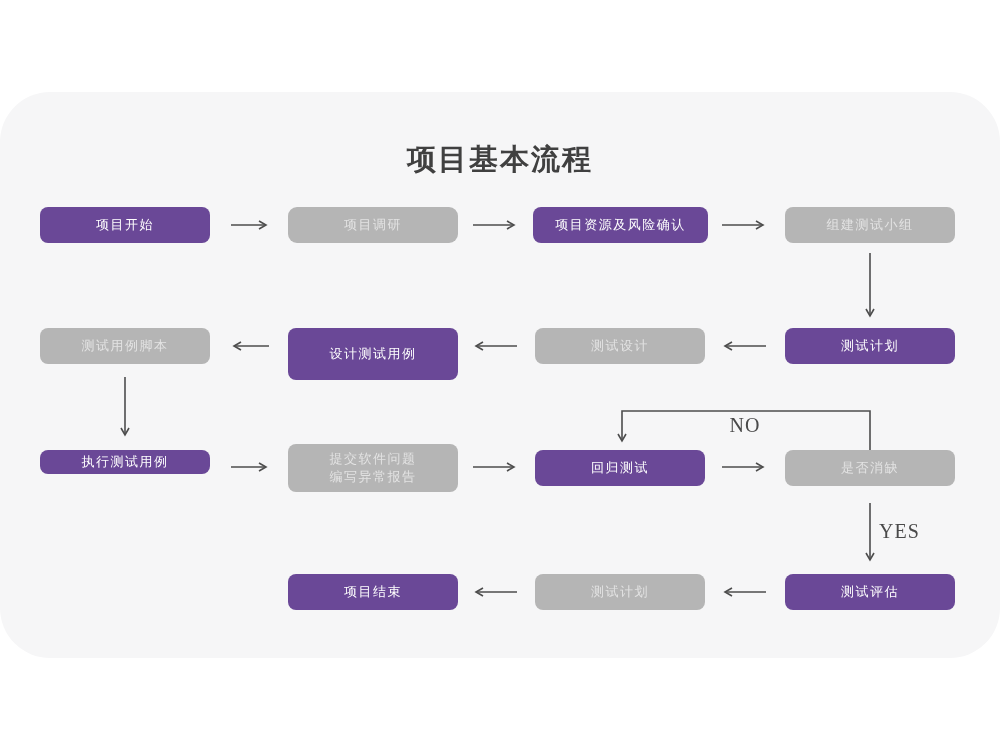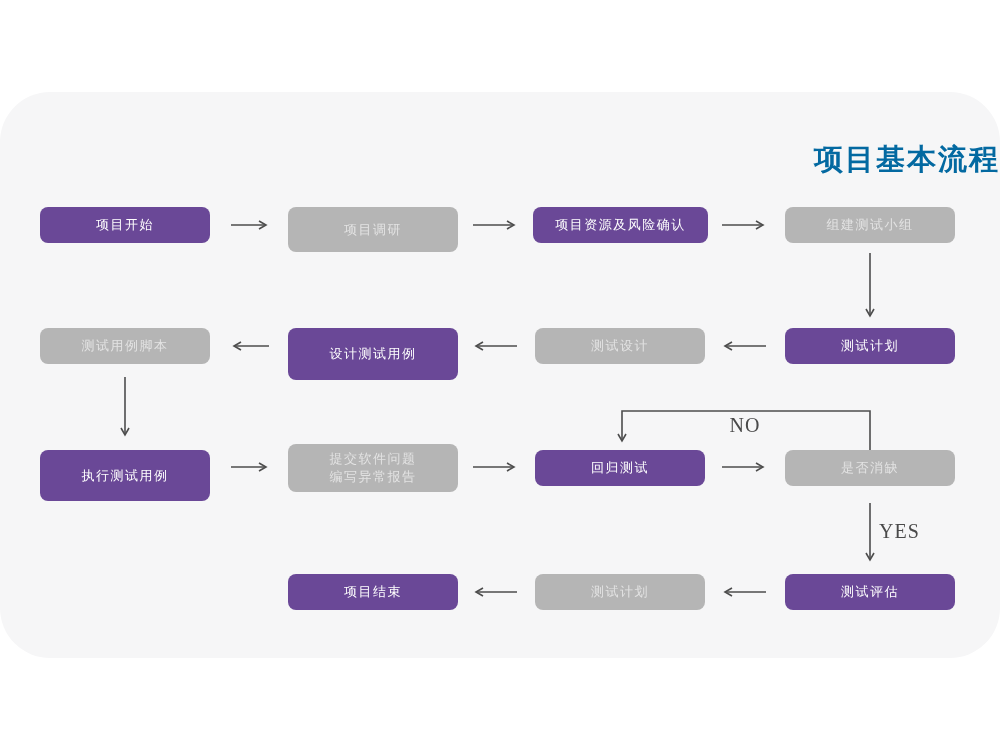--- a/index.html
+++ b/index.html
@@ -8,22 +8,22 @@
     font-family: "Liberation Sans", "DejaVu Sans", sans-serif;
     width: 1000px; height: 750px; position: relative; overflow: hidden;
   }
   .stage { position: absolute; left: 0; top: 0; width: 1000px; height: 750px; }
   .panel {
     position: absolute; left: 0; top: 92px; width: 1000px; height: 566px;
     background: var(--panel, #F6F6F7); border-radius: 50px;
   }
   .title {
     position: absolute; left: 0; top: 140px; width: 1000px;
-    text-align: right; font-size: 29px; font-weight: 600;
-    color: #0369a1; letter-spacing: 2px;
+    text-align: center; font-size: 29px; font-weight: 600;
+    color: #404040; letter-spacing: 2px;
   }
   .node {
     position: absolute; display: flex; align-items: center; justify-content: center;
     border-radius: 8px; font-size: 13px; letter-spacing: 1.5px;
     text-align: center; white-space: pre-line; line-height: 1.35;
   }
   .node.primary { background: var(--primary, #6A4897); color: #ffffff; }
   .node.secondary { background: var(--secondary, #B5B5B5); color: #E3E3E3; }
   svg.arrows { position: absolute; left: 0; top: 0; width: 1000px; height: 750px; pointer-events: none; }
   svg.arrows polyline, svg.arrows line { stroke: var(--arrow, #4D4D4D); stroke-width: 1.6; fill: none; }
@@ -36,30 +36,30 @@
 </head>
 <body>
 
 <div class="stage">
 
   <div class="panel"></div>
 
   <div class="title">项目基本流程</div>
 
   <div class="node primary" style="left:40px;  top:207px; width:170px; height:36px;">项目开始</div>
-  <div class="node secondary" style="left:288px; top:207px; width:170px; height:45px;">项目调研</div>
+  <div class="node secondary" style="left:288px; top:207px; width:170px; height:36px;border-radius:9px;">项目调研</div>
   <div class="node primary" style="left:533px; top:207px; width:175px; height:36px;">项目资源及风险确认</div>
   <div class="node primary" style="left:785px; top:328px; width:170px; height:36px;">测试计划</div>
 
   <div class="node secondary" style="left:785px; top:207px; width:170px; height:36px;">组建测试小组</div>
   <div class="node secondary" style="left:535px; top:328px; width:170px; height:36px;">测试设计</div>
   <div class="node primary" style="left:288px; top:328px; width:170px; height:52px;">设计测试用例</div>
   <div class="node secondary" style="left:40px;  top:328px; width:170px; height:36px;">测试用例脚本</div>
 
-  <div class="node primary" style="left:40px;  top:450px; width:170px; height:51px;">执行测试用例</div>
+  <div class="node primary" style="left:40px;  top:450px; width:170px; height:24px;">执行测试用例</div>
   <div class="node secondary" style="left:288px; top:444px; width:170px; height:48px;">提交软件问题
 编写异常报告</div>
   <div class="node primary" style="left:535px; top:450px; width:170px; height:36px;">回归测试</div>
   <div class="node secondary" style="left:785px; top:450px; width:170px; height:36px;">是否消缺</div>
 
   <div class="node primary" style="left:785px; top:574px; width:170px; height:36px;text-align:center;">测试评估</div>
   <div class="node secondary" style="left:535px; top:574px; width:170px; height:36px;">测试计划</div>
   <div class="node primary" style="left:288px; top:574px; width:170px; height:36px;">项目结束</div>
 
   <div class="branch-label no-label">NO</div>

